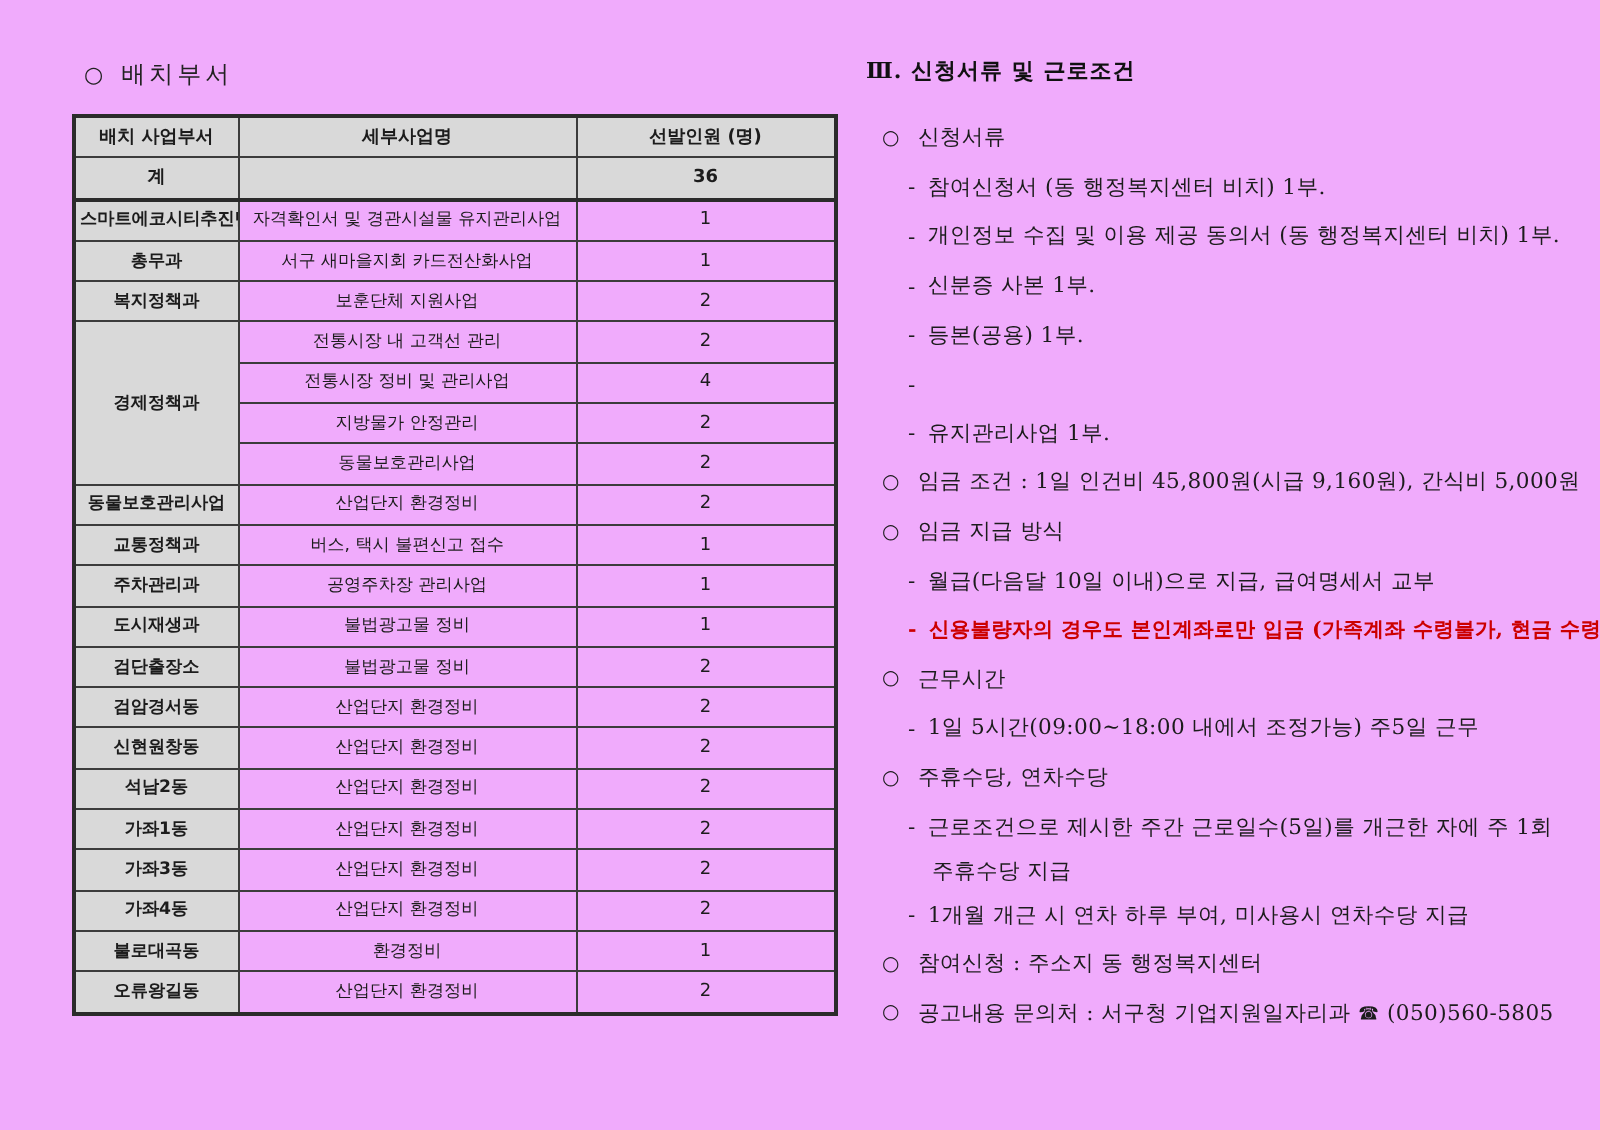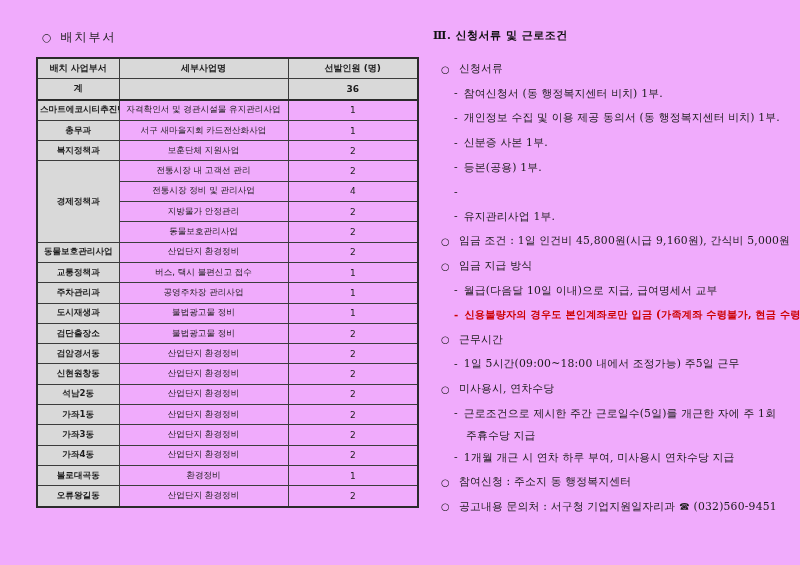--- a/index.html
+++ b/index.html
@@ -256,37 +256,37 @@
         <div class="line circle">
           <span class="marker">○</span>
           <span>근무시간</span>
         </div>
         <div class="line dash">
           <span class="marker">-</span>
           <span>1일 5시간(09:00~18:00 내에서 조정가능) 주5일 근무</span>
         </div>
         <div class="line circle">
           <span class="marker">○</span>
-          <span>미사용시, 연차수당</span>
+          <span>주휴수당, 연차수당</span>
         </div>
         <div class="line dash">
           <span class="marker">-</span>
           <span>근로조건으로 제시한 주간 근로일수(5일)를 개근한 자에 주 1회</span>
         </div>
         <div class="line cont">
           <span>주휴수당 지급</span>
         </div>
         <div class="line dash">
           <span class="marker">-</span>
           <span>1개월 개근 시 연차 하루 부여, 미사용시 연차수당 지급</span>
         </div>
         <div class="line circle">
           <span class="marker">○</span>
           <span>참여신청 : 주소지 동 행정복지센터</span>
         </div>
         <div class="line circle">
           <span class="marker">○</span>
-          <span>공고내용 문의처 : 서구청 기업지원일자리과 ☎ (032)560-9451</span>
+          <span>공고내용 문의처 : 서구청 기업지원일자리과 ☎ (050)560-5805</span>
         </div>
       </div>
   </div>
 
 </div>
 
 </body></html>

